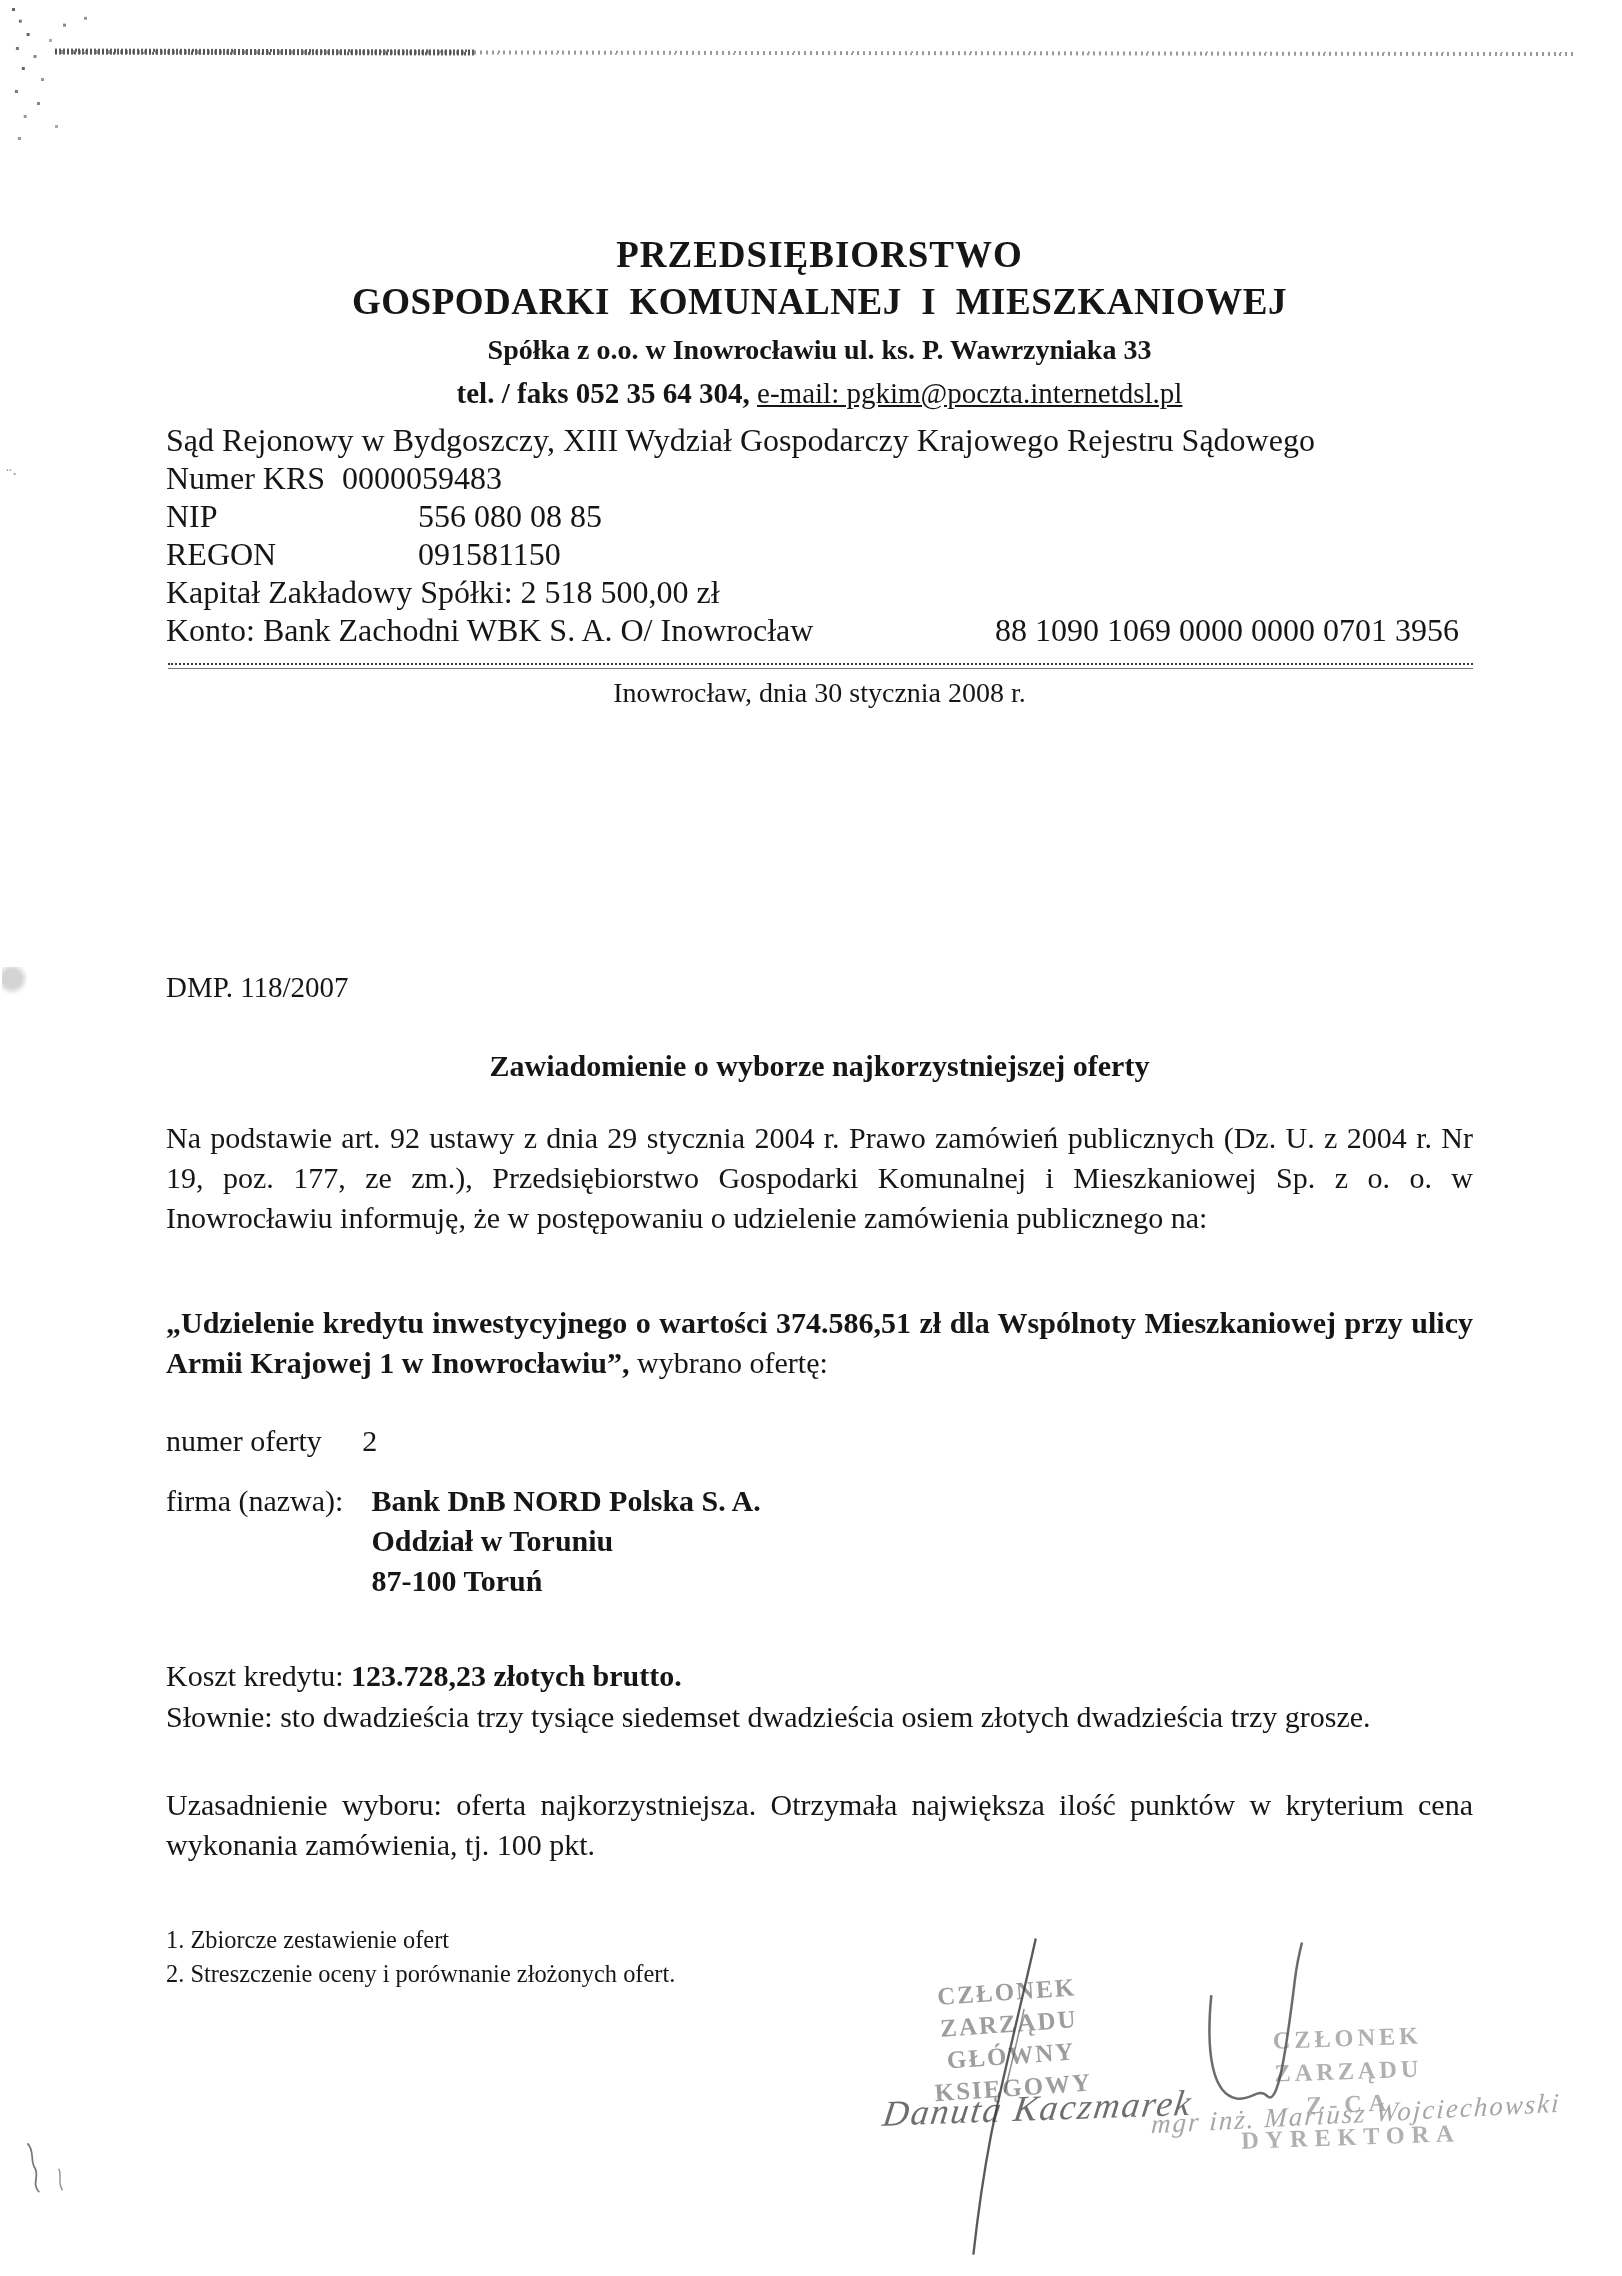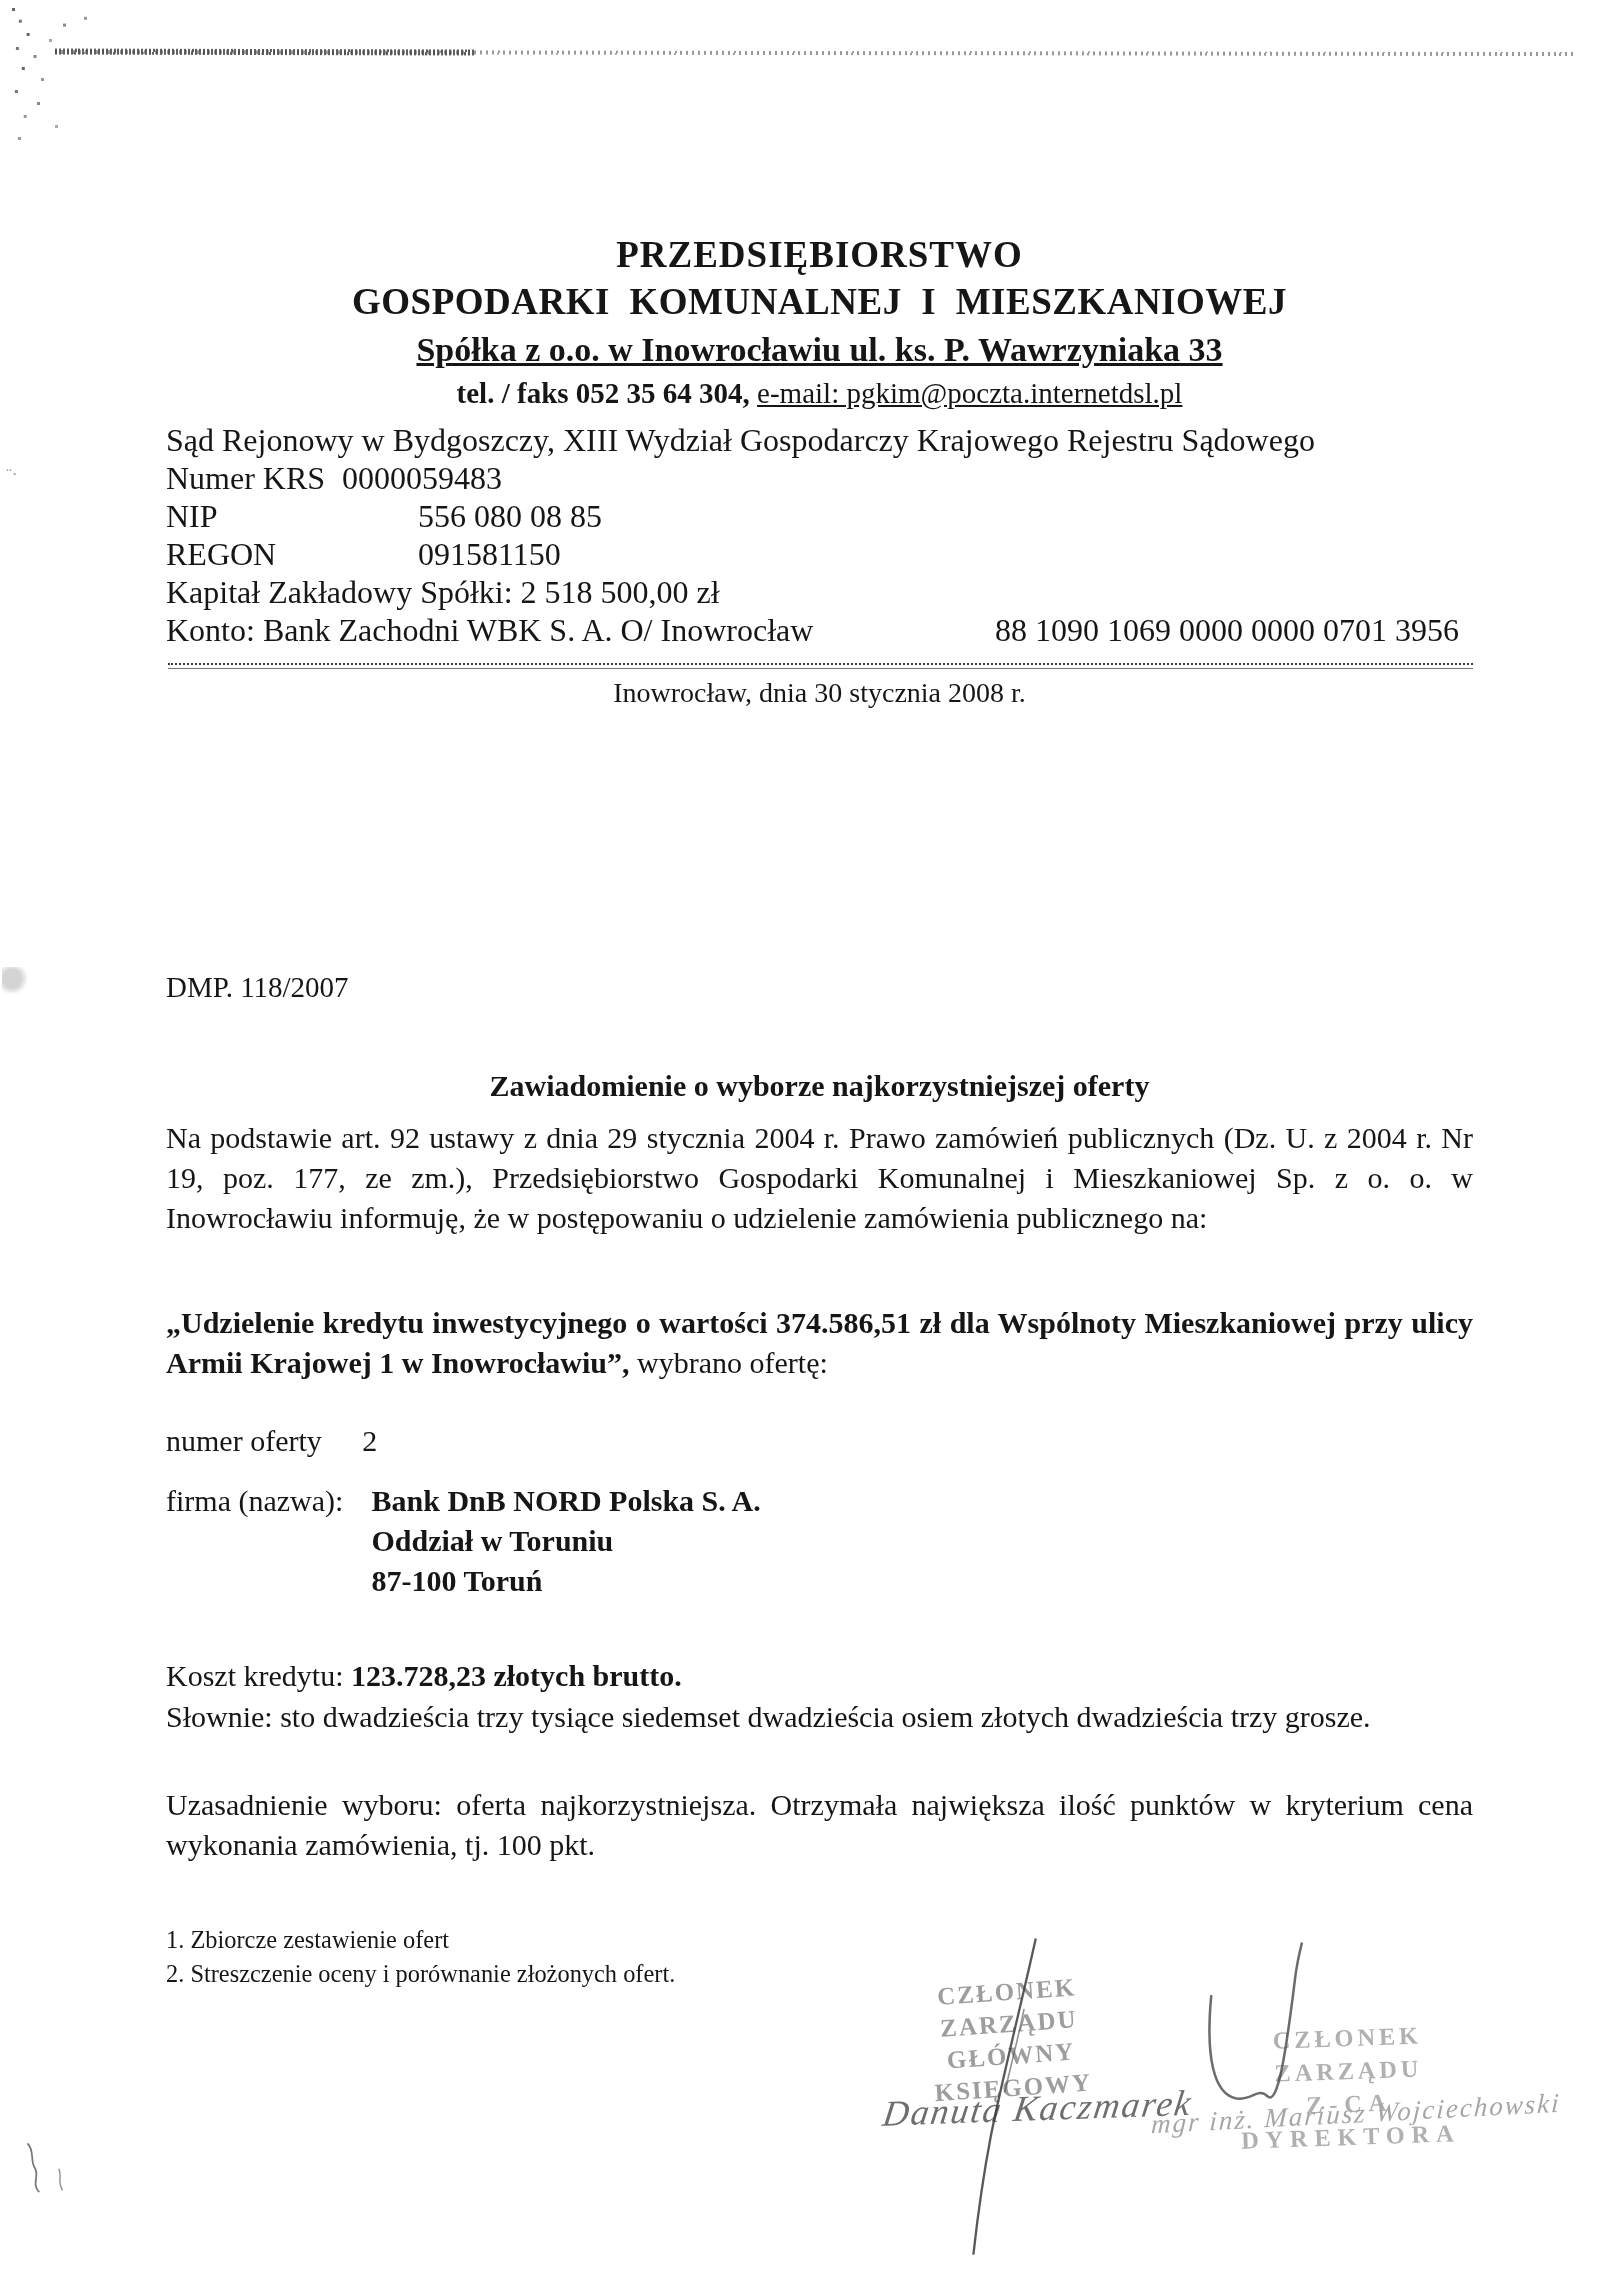--- a/index.html
+++ b/index.html
@@ -24,36 +24,36 @@
     opacity:.85;transform:rotate(.15deg);}
   .margin-mark1{position:absolute;left:5.9px;top:464px;color:#9a9a9a;font-size:17.6px;}
   .margin-mark2{position:absolute;left:2px;top:967px;width:25px;height:29px;
     background:radial-gradient(circle at 40% 40%, #c9c9c9 0 40%, transparent 70%);opacity:.8;}
   
   .col{position:absolute;left:166px;width:1307px;}
   
   .hdr{top:232px;text-align:center;}
   .hdr-l1{font-weight:bold;font-size:37px;letter-spacing:1px;line-height:45px;}
   .hdr-l2{font-weight:bold;font-size:37px;letter-spacing:0.5px;word-spacing:9.8px;line-height:49px;}
-  .hdr-l3{font-weight:bold;font-size:34px;line-height:47px;text-decoration:underline;}
+  .hdr-l3{font-weight:bold;font-size:28px;line-height:47px;}
   .hdr-l4{font-size:29px;line-height:41px;}
   .hdr-l4 .tel{font-weight:bold;}
   .hdr-l4 .mail{text-decoration:underline;}
   
   .details{top:421px;font-size:32px;line-height:38px;text-align:left;}
   .row .lbl{display:inline-block;width:244px;}
   .row .lblkrs{display:inline-block;width:168px;}
   .konto-lbl{display:inline-block;width:821px;}
   
   .rule{position:absolute;left:168px;top:663px;width:1305px;height:2.9px;
     border-top:2.9px dotted #3a3a3a;border-bottom:1px solid #777;}
   .dateline{top:677px;text-align:center;font-size:28px;}
   
   .ref{top:971px;font-size:29px;}
-  .title{top:1049px;text-align:center;font-weight:bold;font-size:30px;margin-top:20px;}
+  .title{top:1049px;text-align:center;font-weight:bold;font-size:30px;}
   
   .para{font-size:30px;line-height:40px;text-align:justify;}
   .intro{top:1118px;}
   .subject{top:1303px;}
   .subject .b{font-weight:bold;}
   .offerno{top:1424px;font-size:30px;}
   .offerno .val{margin-left:33px;}
   .company{top:1465px;font-size:30px;line-height:40px;}
   .company .clbl{display:inline-block;width:198px;font-weight:normal;margin-top:16px;}
   .company .cv{font-weight:bold;}

